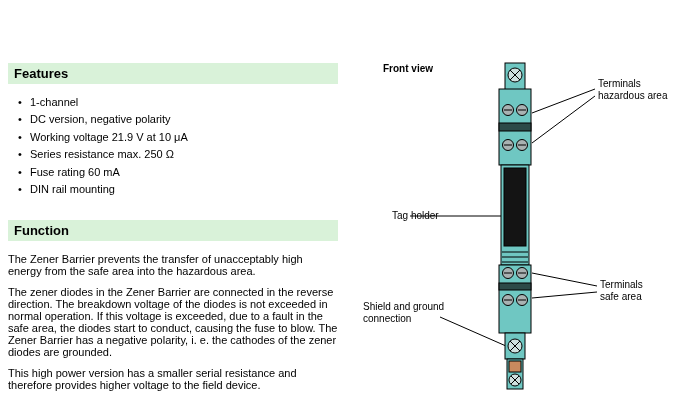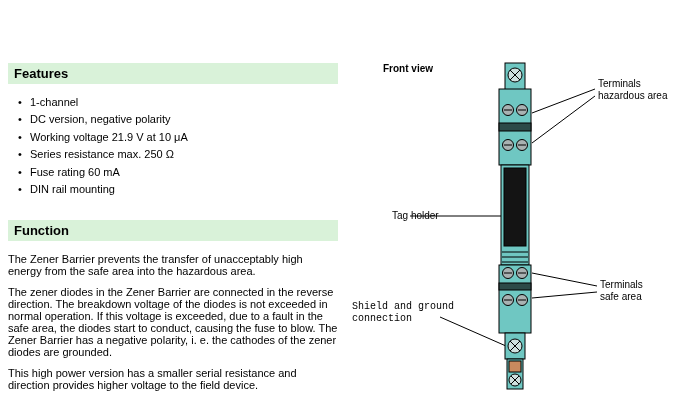--- a/index.html
+++ b/index.html
@@ -48,21 +48,21 @@
       <li>Series resistance max. 250 Ω</li>
       <li>Fuse rating 60 mA</li>
       <li>DIN rail mounting</li>
     </ul>
 
     <div class="section-header">
       <span>Function</span>
     </div>
     <p class="para">The Zener Barrier prevents the transfer of unacceptably high energy from the safe area into the hazardous area.</p>
     <p class="para">The zener diodes in the Zener Barrier are connected in the reverse direction. The breakdown voltage of the diodes is not exceeded in normal operation. If this voltage is exceeded, due to a fault in the safe area, the diodes start to conduct, causing the fuse to blow. The Zener Barrier has a negative polarity, i. e. the cathodes of the zener diodes are grounded.</p>
-    <p class="para">This high power version has a smaller serial resistance and direction provides higher voltage to the field device.</p>
+    <p class="para">This high power version has a smaller serial resistance and therefore provides higher voltage to the field device.</p>
   </div>
 
   <div class="col-right">
 
     <div class="diagram">
 
       <svg width="336" height="345" viewBox="0 0 336 345">
 
         <g stroke="#000" stroke-width="1">
           <line x1="243" y1="34" x2="180" y2="58"></line>
@@ -120,19 +120,19 @@
           <line x1="167" y1="321" x2="159" y2="329"></line>
         </g>
       </svg>
 
       <div class="dlabel bold" style="left:0; top:8px;">Front view</div>
       <div class="dlabel" style="left:246px; top:23px;">Terminals
 hazardous area</div>
       <div class="dlabel" style="left:2px;  top:155px;margin-left:38px;">Tag holder</div>
       <div class="dlabel" style="left:248px; top:224px;">Terminals
 safe area</div>
-      <div class="dlabel" style="left:0;   top:246px;font-family:Liberation Mono, monospace;">Shield and ground
+      <div class="dlabel" style="left:11px;   top:246px;">Shield and ground
 connection</div>
 
     </div>
   </div>
 
 </div>
 
 </body></html>

